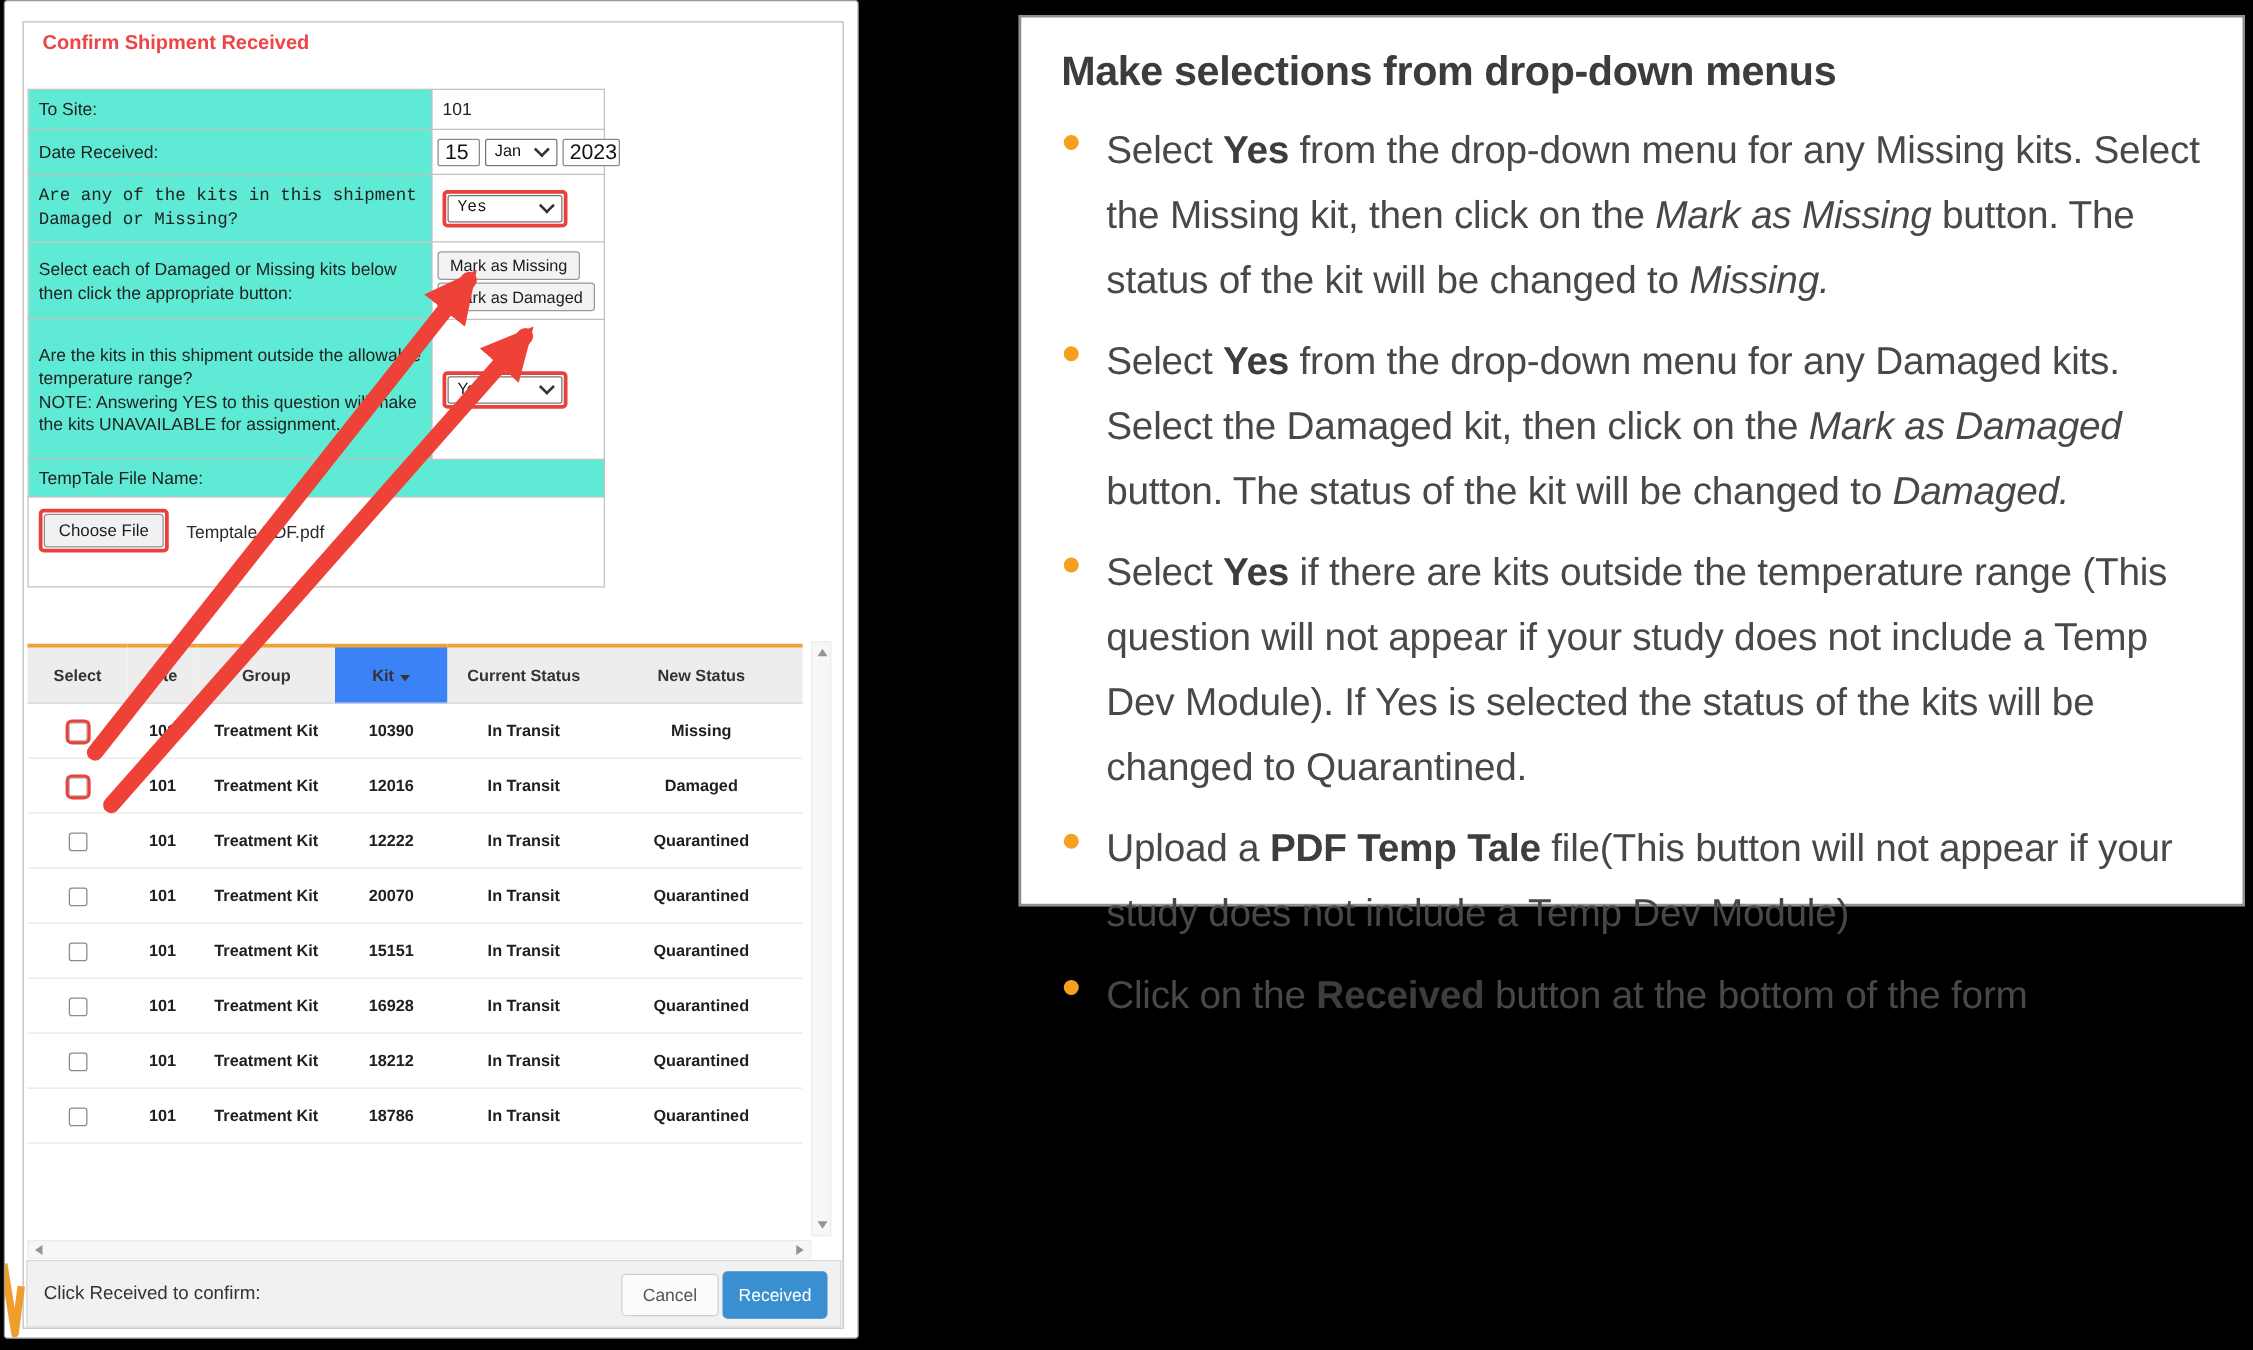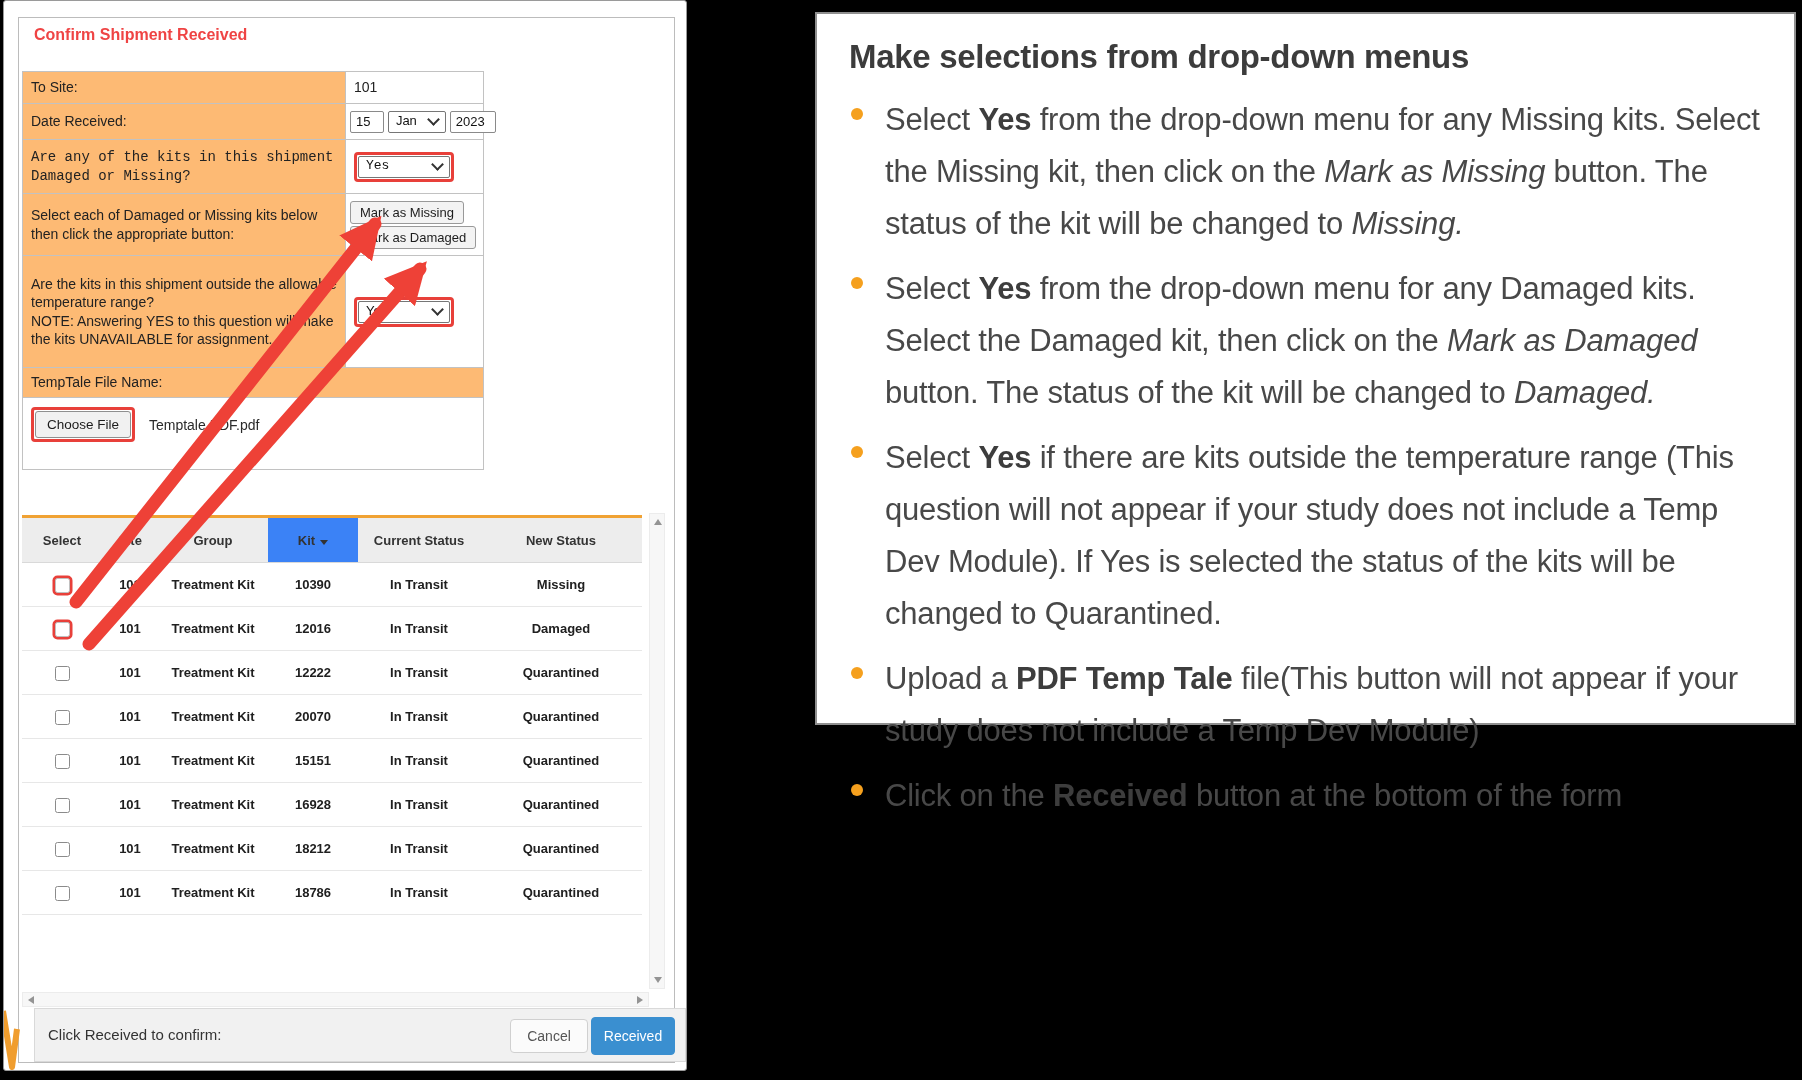--- a/index.html
+++ b/index.html
@@ -10,25 +10,25 @@
   .left-panel { position:absolute; left:3px; top:0; width:684px; height:1071px;
                 background:#fff; border:1px solid #9a9a9a; border-radius:3px;
                 box-sizing:border-box; overflow:hidden; }
   .dialog-border { position:absolute; left:14px; top:16px; width:655px; height:1044px;
                    border:1px solid #bcbcbc; }
   .dialog-title { position:absolute; left:30px; top:25px; font-size:16px; font-weight:bold; color:#ef4444; }
 
   table.info { position:absolute; left:18px; top:70px; width:462px;
                border-collapse:collapse; table-layout:fixed; font-size:14px; color:#222; }
   table.info td { border:1px solid #c2c2c2; padding:3px 8px; vertical-align:middle; line-height:1.3; }
-  table.info td.lbl { background:#fdba74; width:306px; }
+  table.info td.lbl { background:#5eead4; width:306px; }
   table.info td.val { background:#fff; }
 
   .mini-input { display:inline-block; border:1px solid #8a8a8a; border-radius:2px; height:20px;
-                line-height:20px; padding:0 5px; font-size:13px; background:#fff; color:#111;
+                line-height:20px; padding:0 5px; font-size:17px; background:#fff; color:#111;
                 vertical-align:middle; }
   .fake-select { display:inline-flex; align-items:center; border:1px solid #767676; border-radius:2px;
                  background:#fff; height:22px; padding:0 7px; font-size:13px; color:#111;
                  vertical-align:middle; box-sizing:border-box; }
   .fake-select .grow { flex:1; }
   .chev { width:7px; height:7px; border-right:2px solid #333; border-bottom:2px solid #333;
           transform:rotate(45deg); margin-left:10px; margin-top:-4px; flex:none; }
   .red-wrap { display:inline-block; border:3px solid #e8403a; border-radius:4px; padding:1px; background:#fff; }
   .sel-yes { width:92px; }
   .sel-month { width:58px; }
@@ -59,21 +59,21 @@
              border:1px solid #ececec; box-sizing:border-box; }
   .hscroll { position:absolute; left:18px; top:991px; width:627px; height:15px; background:#f7f7f7;
              border:1px solid #ececec; box-sizing:border-box; }
   .tri { width:0; height:0; position:absolute; }
   .tri.up    { left:4px; top:5px;    border-left:4px solid transparent; border-right:4px solid transparent; border-bottom:6px solid #949494; }
   .tri.down  { left:4px; bottom:5px; border-left:4px solid transparent; border-right:4px solid transparent; border-top:6px solid #949494; }
   .tri.left  { left:5px; top:3px;    border-top:4px solid transparent; border-bottom:4px solid transparent; border-right:6px solid #949494; }
   .tri.right { right:5px; top:3px;   border-top:4px solid transparent; border-bottom:4px solid transparent; border-left:6px solid #949494; }
 
   
-  .footer { position:absolute; left:30px; top:1007px; width:652px; height:54px; background:#f1f1f1;
+  .footer { position:absolute; left:17px; top:1007px; width:652px; height:54px; background:#f1f1f1;
             border:1px solid #d9d9d9; box-sizing:border-box; }
   .footer-label { position:absolute; left:13px; top:17px; font-size:15px; color:#333; }
   .btn-cancel { position:absolute; right:97px; top:10px; width:78px; height:34px; background:#fbfbfb;
                 border:1px solid #d0d0d0; border-radius:4px; font-size:14px; color:#555;
                 font-family:"Liberation Sans", sans-serif; }
   .btn-received { position:absolute; right:10px; top:8px; width:84px; height:38px; background:#3a8fd0;
                   border:1px solid #3a8fd0; border-radius:4px; font-size:14px; color:#fff;
                   font-family:"Liberation Sans", sans-serif; }
 
   .arrow-layer { position:absolute; left:0; top:0; width:687px; height:1071px; pointer-events:none; z-index:40; }

